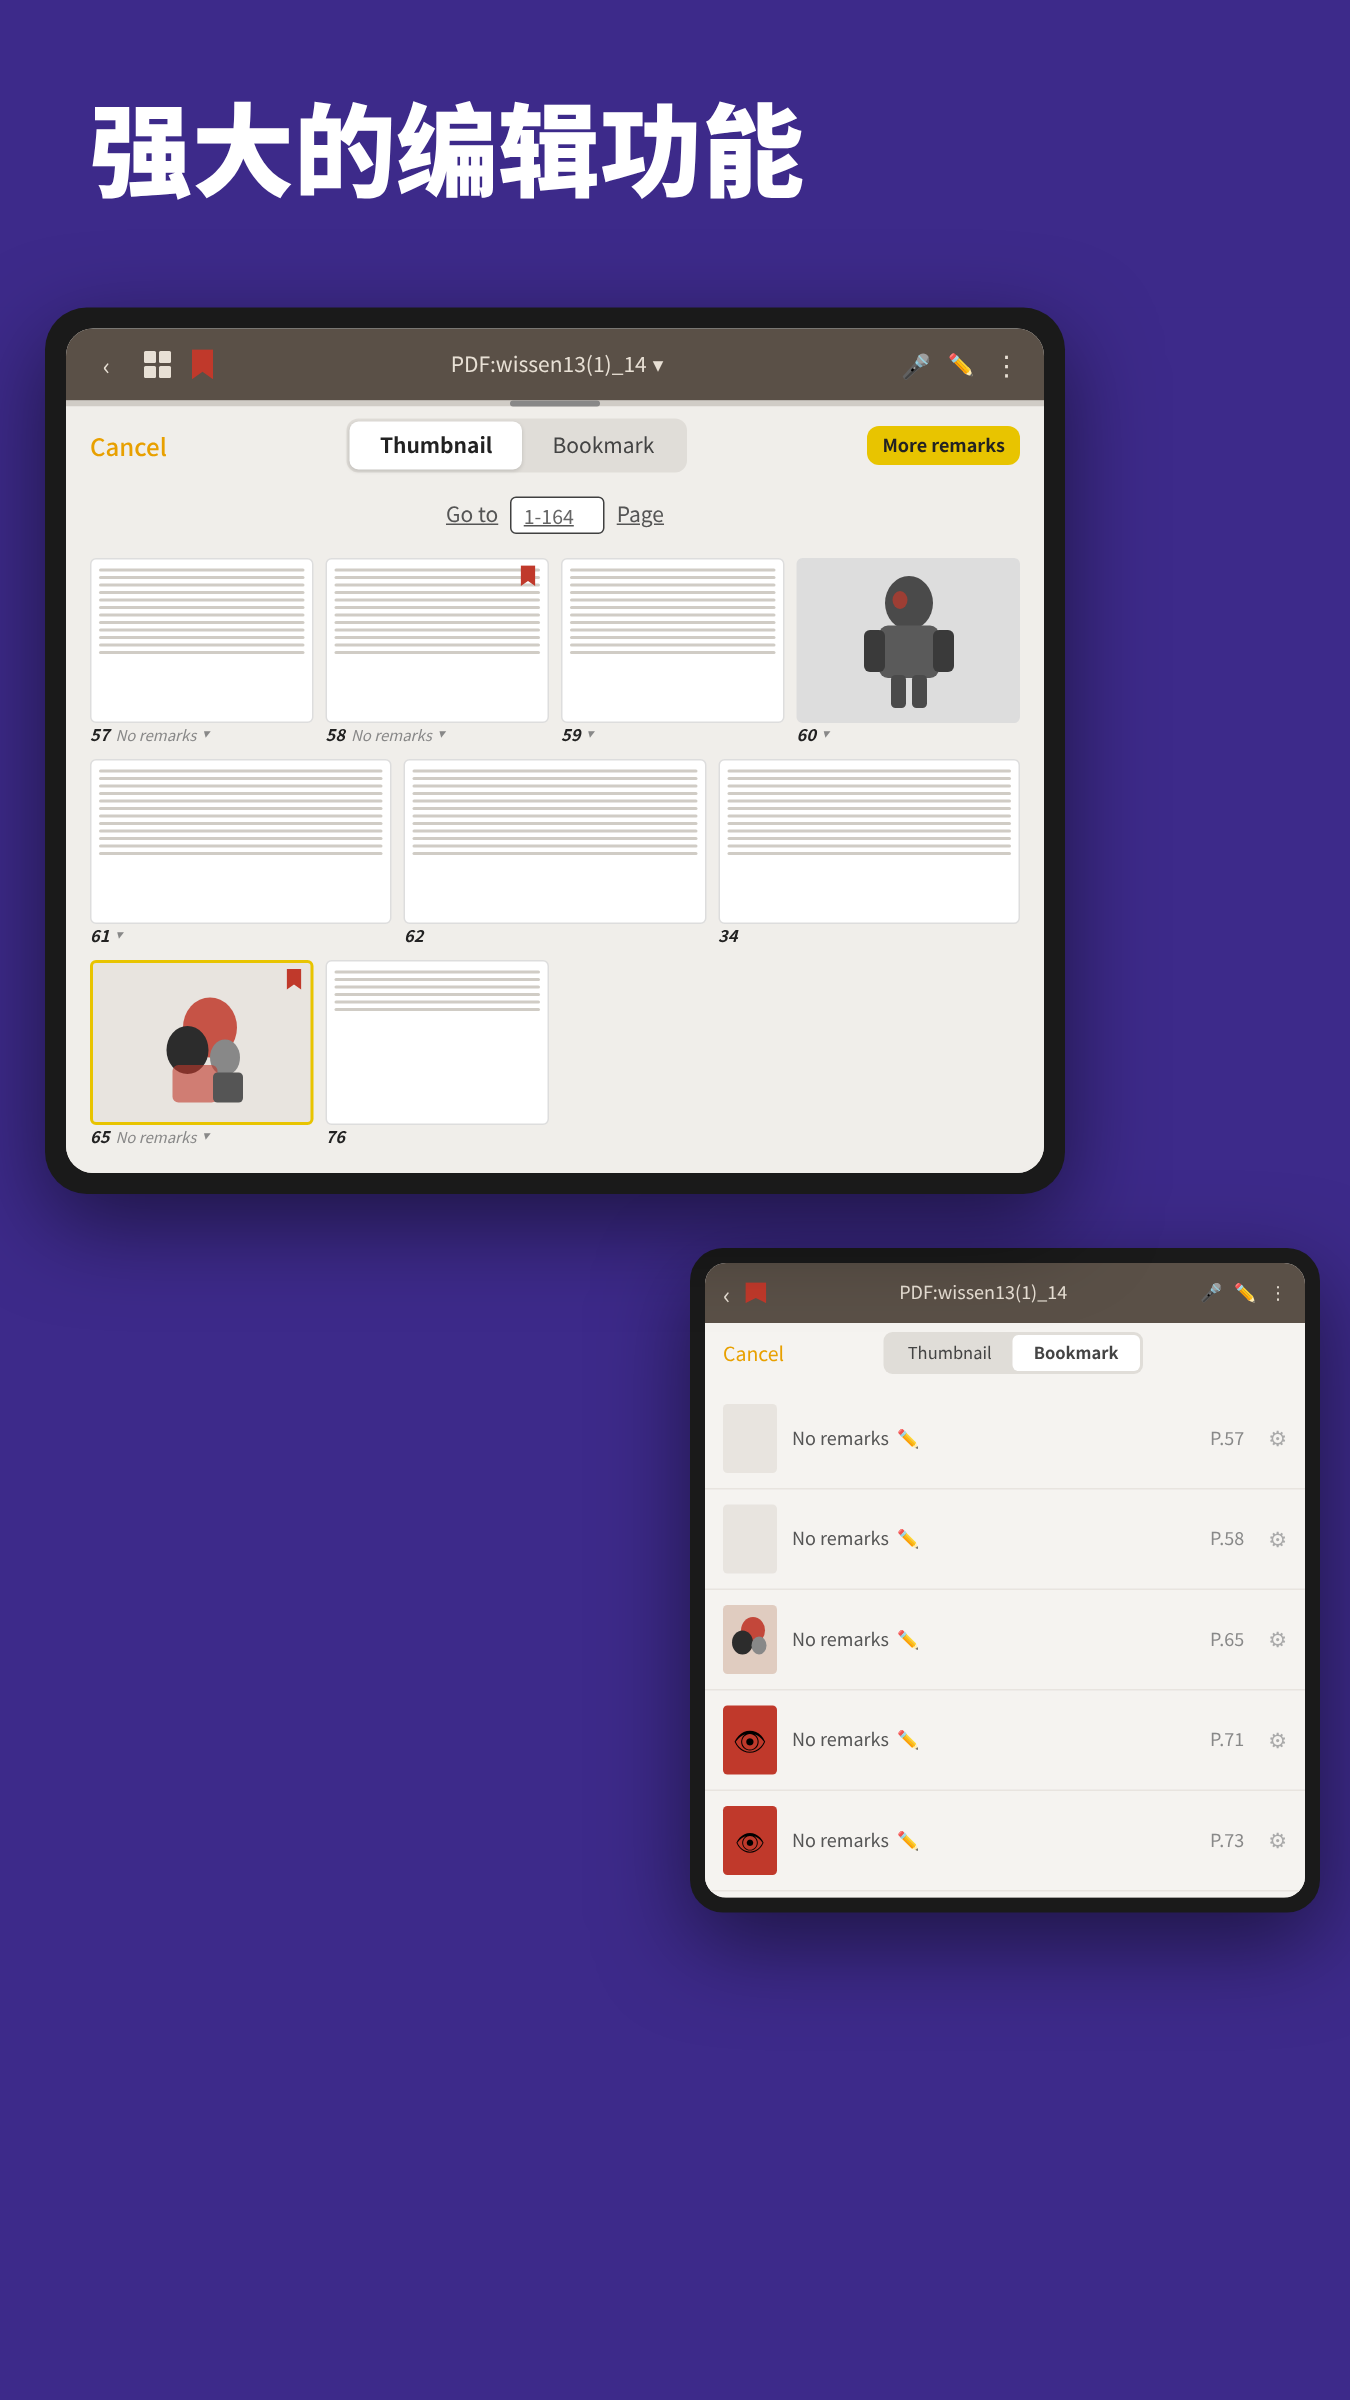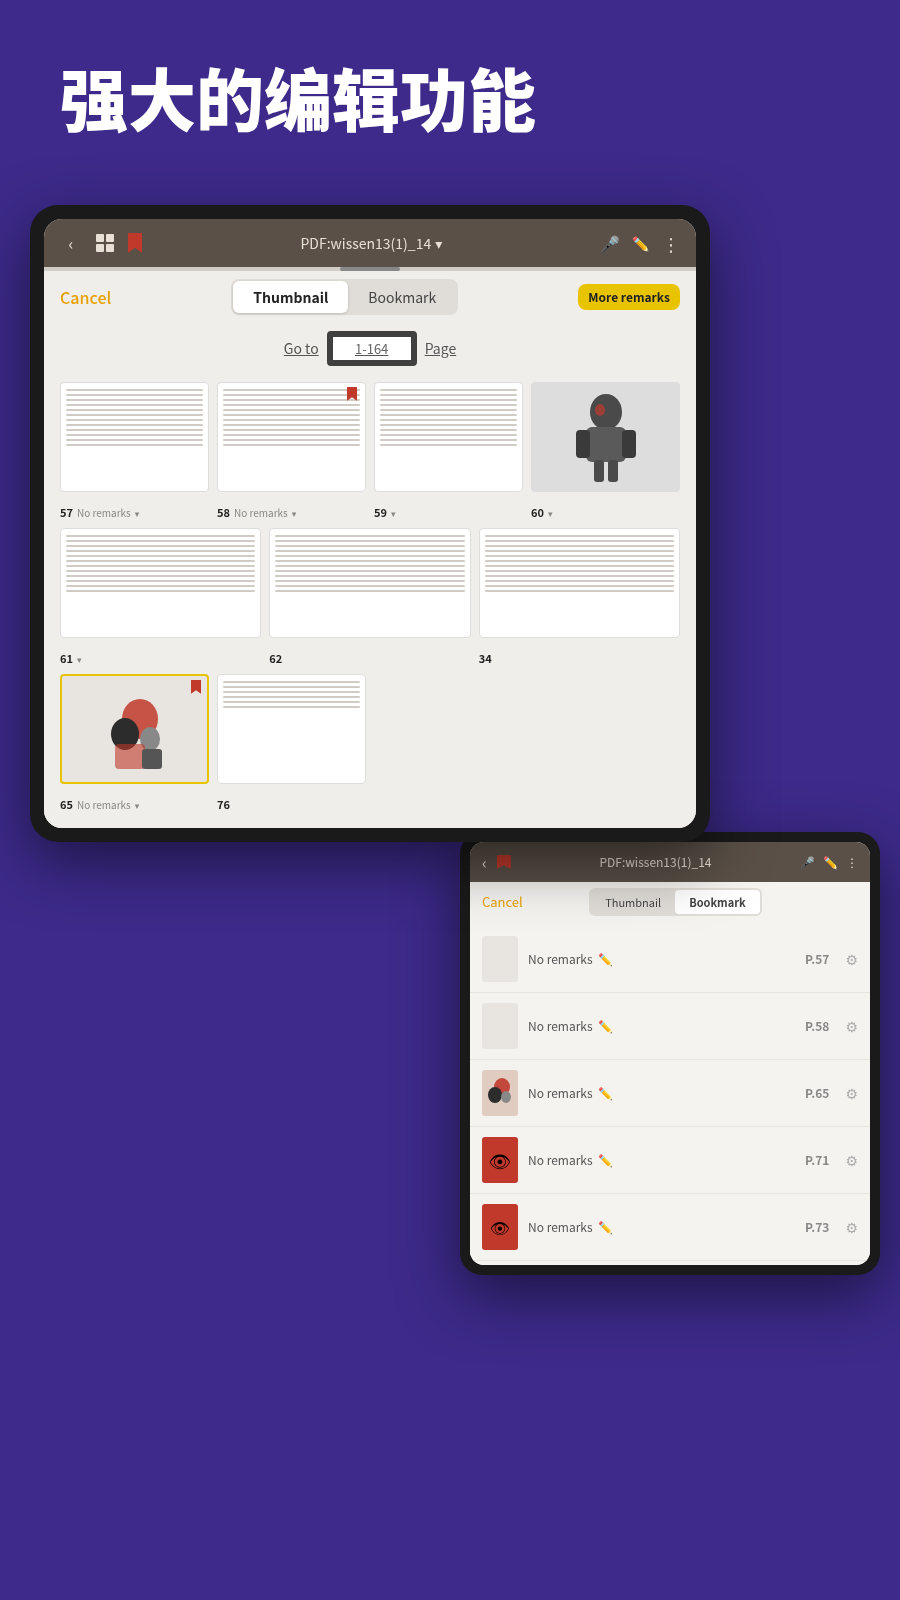--- a/index.html
+++ b/index.html
@@ -169,27 +169,26 @@
       display: flex;
       align-items: center;
       justify-content: center;
       gap: 8px;
       padding: 8px 0;
       font-size: 14px;
       color: #555;
       text-decoration: underline;
     }
     .goto-input {
-      border: 6px solid #404040;
+      border: 1px solid #404040;
       border-radius: 4px;
       padding: 2px 8px;
-      width: 90px;
+      width: 63px;
       font-size: 13px;
       color: #666;
-      text-align: center;
       background: #fff;
     }
 
     
     .thumbnails-area {
       padding: 8px 16px;
       background: #f0eeea;
     }
     .thumb-row {
       display: flex;
@@ -217,25 +216,26 @@
       position: absolute;
       top: 4px;
       right: 8px;
       width: 10px;
       height: 14px;
       background: #c0392b;
       clip-path: polygon(0 0, 100% 0, 100% 100%, 50% 75%, 0 100%);
     }
     .thumb-label {
       display: flex;
-      align-items: flex-end;
+      align-items: flex-start;
       gap: 4px;
-      margin-top: 12px;
+      margin-top: 0;
       font-size: 11px;
       color: #555;
+      font-style: italic;
     }
     .thumb-label .page-num {
       font-weight: 600;
       color: #222;
     }
     .thumb-label .remarks {
       color: #888;
       font-size: 10px;
     }
     .chevron-down {
@@ -345,21 +345,20 @@
       color: #555;
     }
     .bm-edit-icon {
       font-size: 12px;
       color: #aaa;
     }
     .bm-page {
       font-size: 12px;
       color: #888;
       margin-left: auto;
-      font-weight: bold;
     }
     .bm-gear {
       font-size: 14px;
       color: #aaa;
       margin-left: 6px;
     }
 
     
     .deco-lines {
       padding: 6px 5px;

